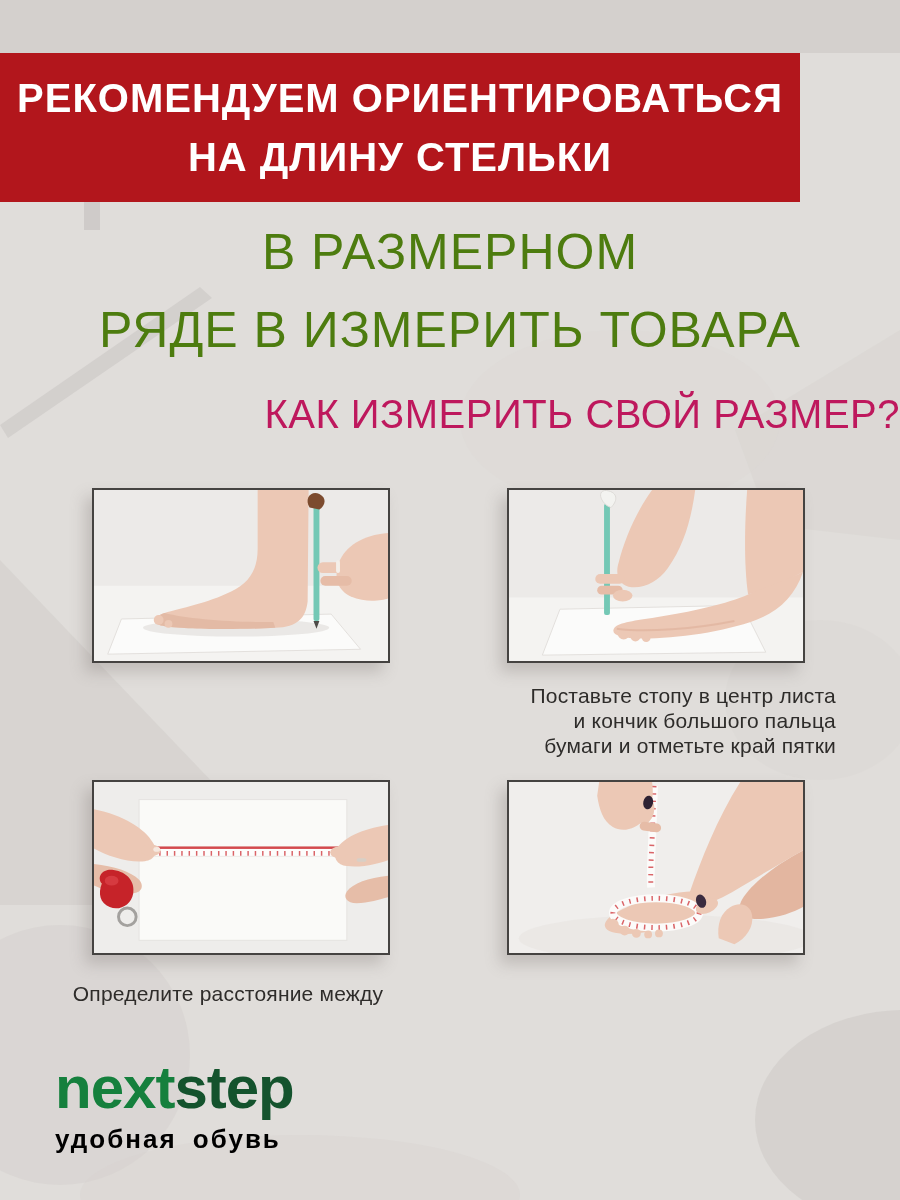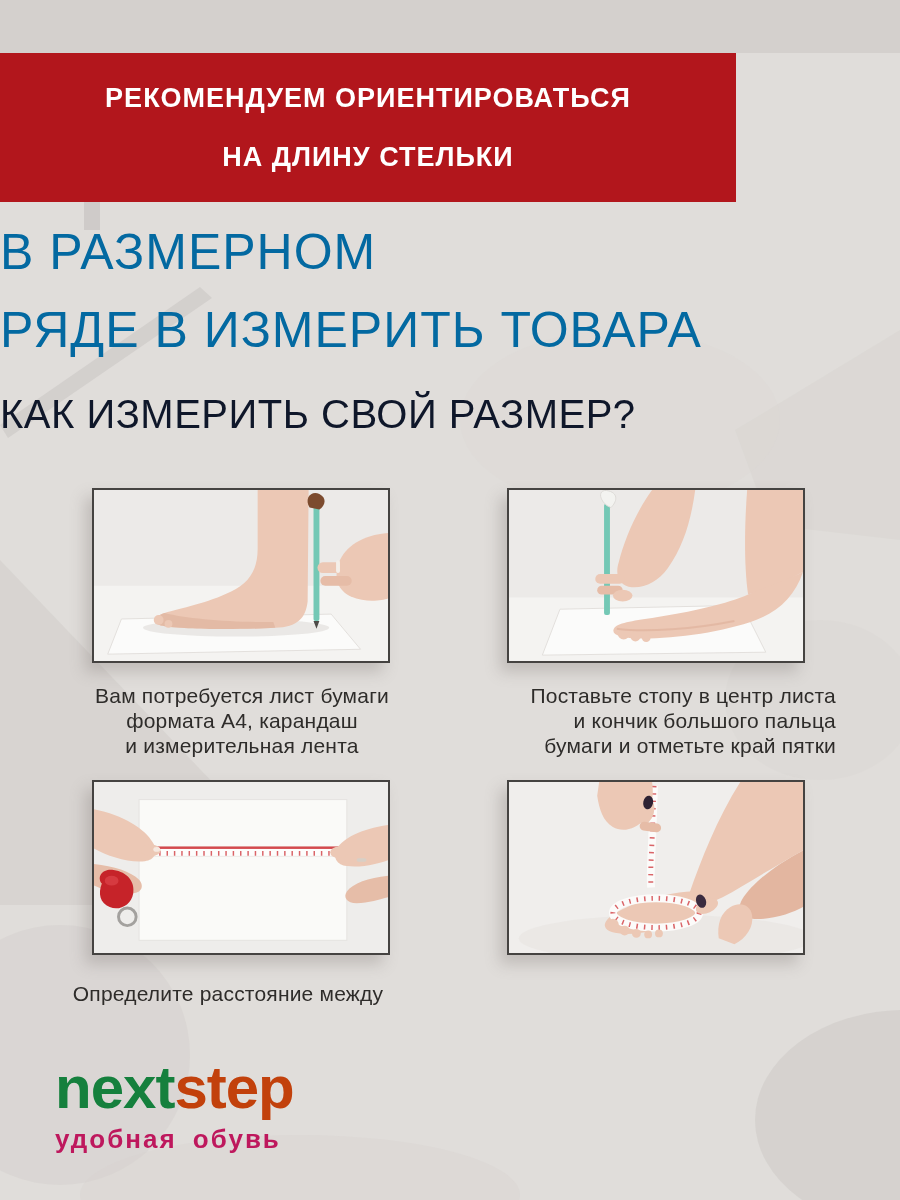--- a/index.html
+++ b/index.html
@@ -3,34 +3,34 @@
 <meta charset="utf-8">
 <style>
   html,body{margin:0;padding:0;}
   .canvas{
     position:relative; width:900px; height:1200px; overflow:hidden;
     background:#e0ddda;
     font-family:"Liberation Sans", sans-serif;
   }
   .deco{position:absolute; inset:0; width:900px; height:1200px;}
   .banner{
-    position:absolute; left:0; top:53px; width:736px; height:149px;
+    position:absolute; left:0; top:53px; width:800px; height:149px;
     background:#b2161c; display:flex; flex-direction:column;
     align-items:center; justify-content:center;
-    color:#ffffff; font-size:27px; font-weight:bold;
+    color:#ffffff; font-size:40px; font-weight:bold;
     line-height:59px; letter-spacing:1px; text-align:center;
   }
   .heading{
-    position:absolute; left:0; top:213px; width:900px; text-align:left;
-    color:#0369a1; font-size:50px; font-weight:400; line-height:78px;
+    position:absolute; left:0; top:213px; width:900px; text-align:center;
+    color:#4d7c0f; font-size:50px; font-weight:400; line-height:78px;
     letter-spacing:1px;
   }
   .subheading{
-    position:absolute; left:0; top:392px; width:900px; text-align:left;
-    color:#0f172a; font-size:40px; font-weight:400; line-height:44px;
+    position:absolute; left:0; top:392px; width:900px; text-align:right;
+    color:#be185d; font-size:40px; font-weight:400; line-height:44px;
     letter-spacing:0.5px;
   }
   .photo{
     position:absolute; width:298px; height:175px; box-sizing:border-box;
     border:2px solid #454341; background:#eceae8;
     box-shadow:-7px 9px 14px rgba(110,104,99,0.28);
   }
   .photo svg{display:block; width:100%; height:100%;}
   .p1{left:92px; top:488px;}
   .p2{left:507px; top:488px;}
@@ -40,23 +40,23 @@
     position:absolute; width:360px; text-align:center;
     color:#2e2c2a; font-size:21px; line-height:25px; letter-spacing:0.2px;
   }
   .c1{left:62px;  top:683px;}
   .c2{left:476px; top:683px;text-align:right;}
   .c3{left:48px;  top:981px;}
   .c4{left:476px; top:981px;}
   .logo{position:absolute; left:55px; top:1058px;}
   .logo-word{font-size:60px; font-weight:bold; letter-spacing:-1px; line-height:60px;}
   .logo-next{color:#15803d;}
-  .logo-step{color:#c2410c;}
+  .logo-step{color:#14532d;}
   .tagline{
-    margin-top:6px; font-size:26px; font-weight:bold; color:#be185d;
+    margin-top:6px; font-size:26px; font-weight:bold; color:#000000;
     letter-spacing:2px; word-spacing:7px;
   }
 </style>
 </head>
 <body>
 
 <div class="canvas">
 
   <svg class="deco" viewBox="0 0 900 1200" preserveAspectRatio="none">
     <rect x="0" y="0" width="900" height="53" fill="#d4d0cd"></rect>
@@ -163,25 +163,20 @@
       <path d="M92,0 L146,0 C148,14 146,28 138,38 C130,48 116,52 106,46 C96,40 92,28 90,14 Z" fill="#ecc8b5"></path>
       <ellipse cx="140" cy="30" rx="8" ry="13" fill="#ecc8b5" transform="rotate(15 140 30)"></ellipse>
       <ellipse cx="142" cy="21" rx="5" ry="7" fill="#2e2233" transform="rotate(12 142 21)"></ellipse>
       <rect x="134" y="40" width="22" height="9" rx="4.5" fill="#e6bca7" transform="rotate(8 134 40)"></rect>
       <path d="M214,160 C212,146 216,134 226,128 C236,122 246,126 248,136 C250,148 242,160 230,166 Z" fill="#ecc8b5"></path>
       <ellipse cx="202" cy="127" rx="12" ry="7" fill="#ecc8b5" transform="rotate(-25 202 127)"></ellipse>
       <ellipse cx="196" cy="122" rx="5" ry="7" fill="#3a2b3f" transform="rotate(-20 196 122)"></ellipse>
     </svg>
   </div>
 
-  <div class="caption c1">
-    <div>Вам потребуется лист бумаги</div>
-    <div>формата А4, карандаш</div>
-    <div>и измерительная лента</div>
-  </div>
   <div class="caption c2">
     <div>Поставьте стопу в центр листа</div>
     <div>и кончик большого пальца</div>
     <div>бумаги и отметьте край пятки</div>
   </div>
   <div class="caption c3">
     <div>Определите расстояние между</div>
   </div>
 
   <div class="logo">

